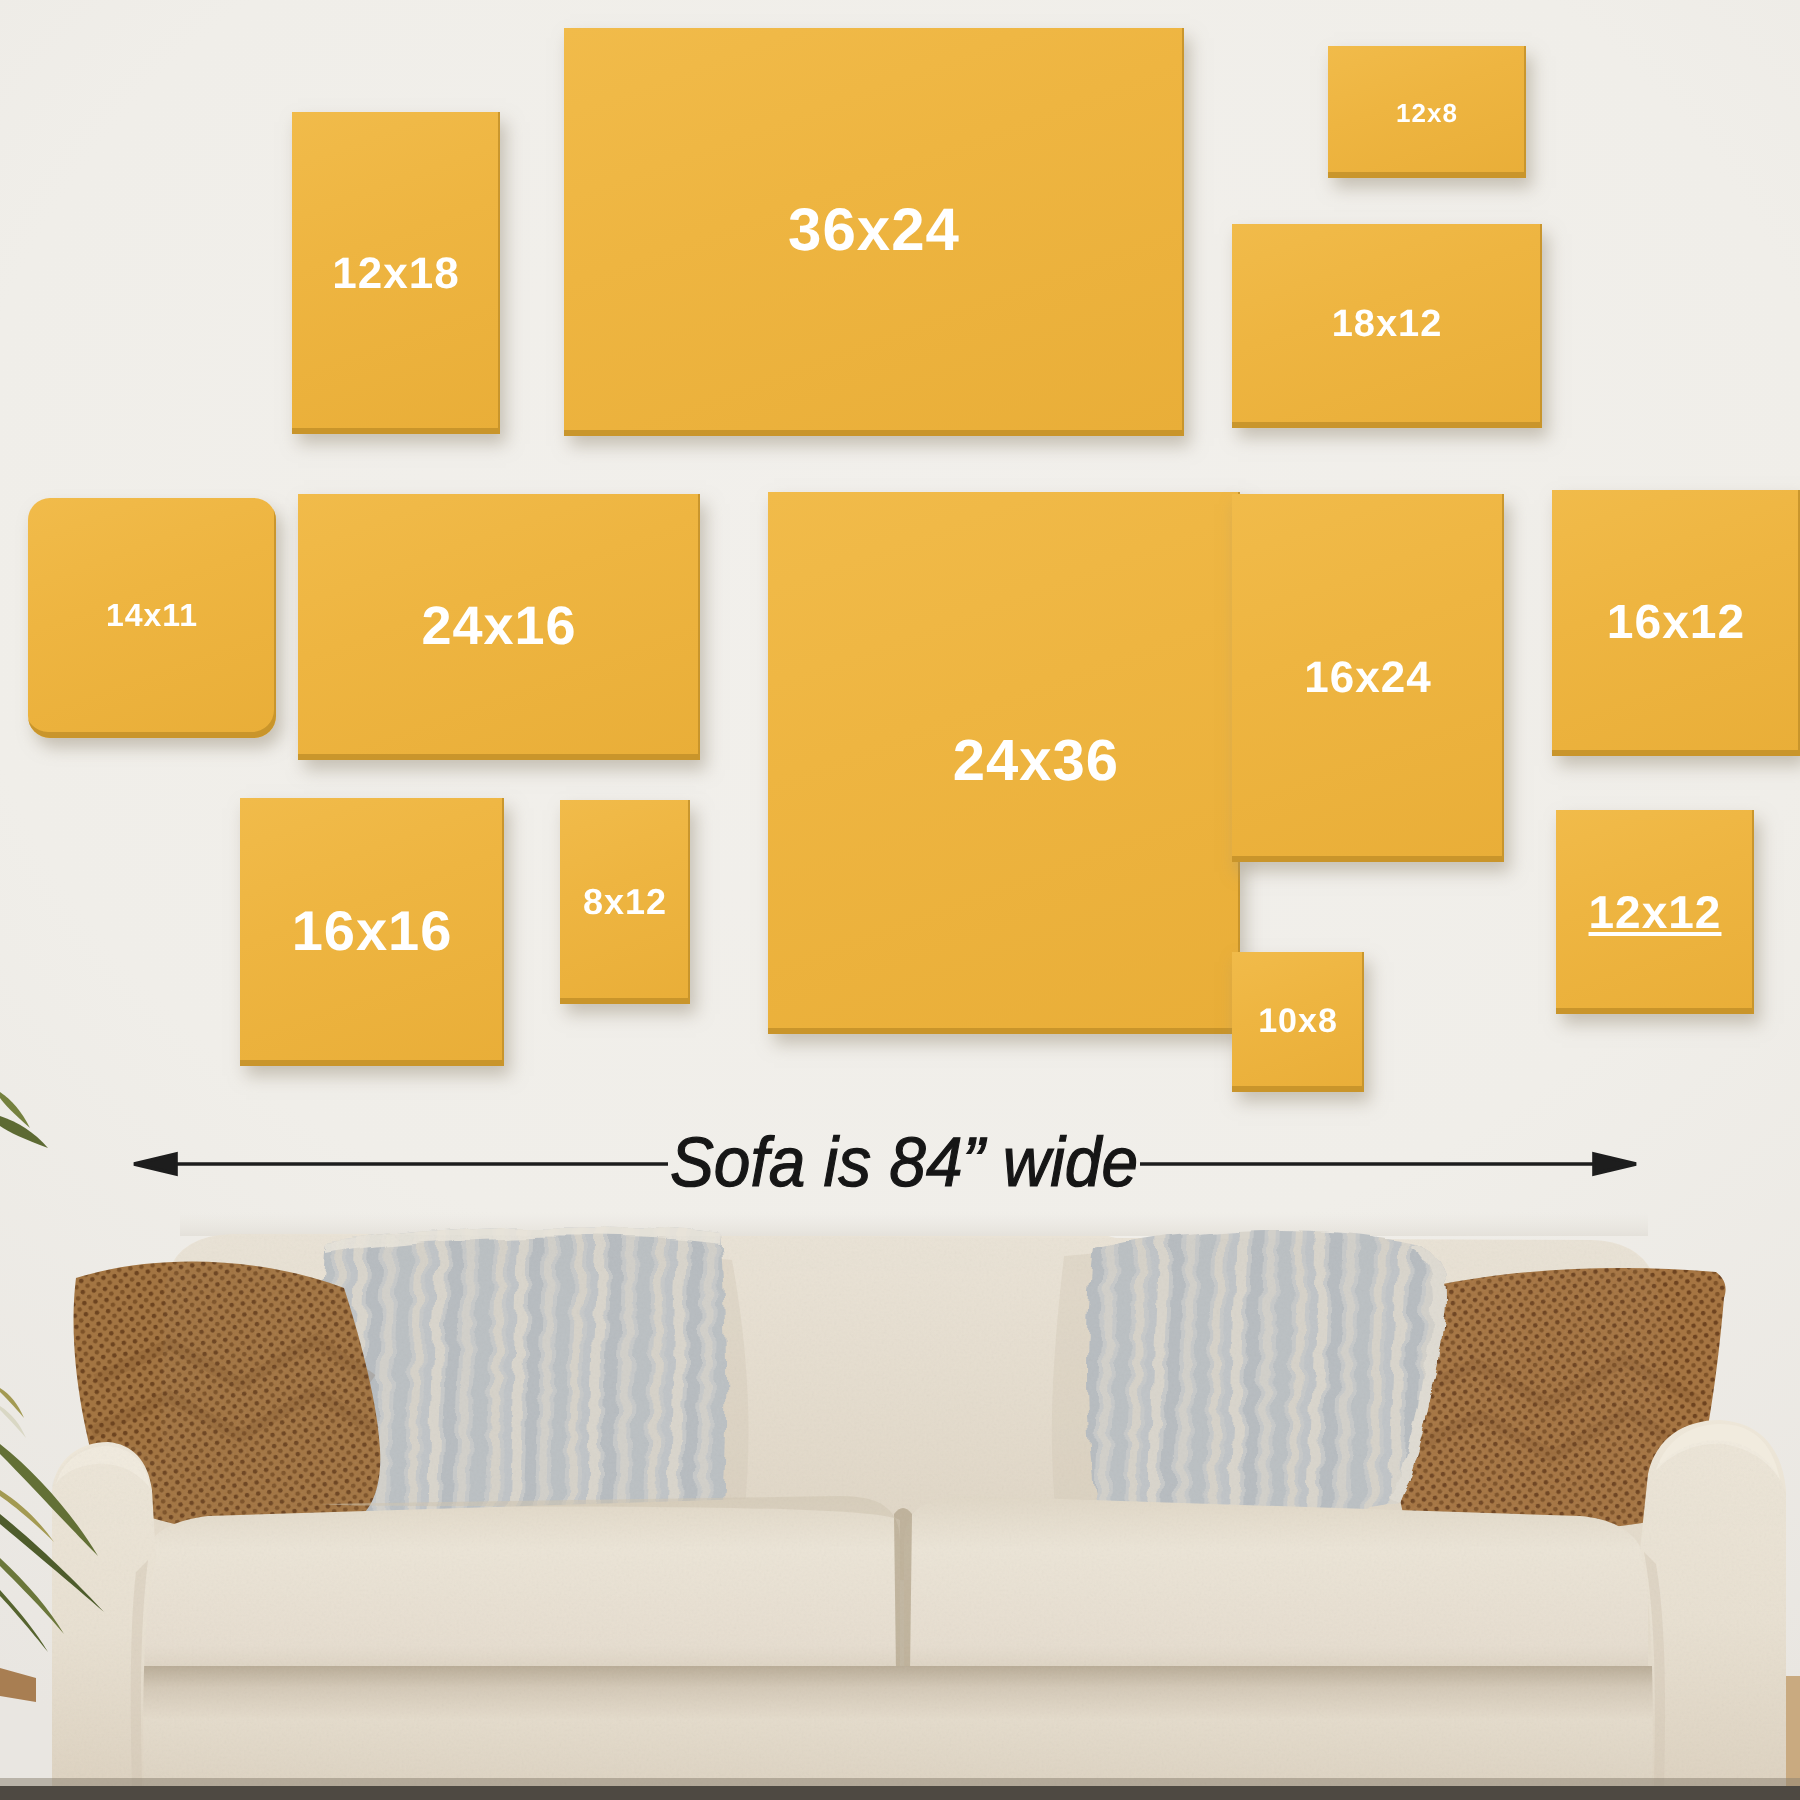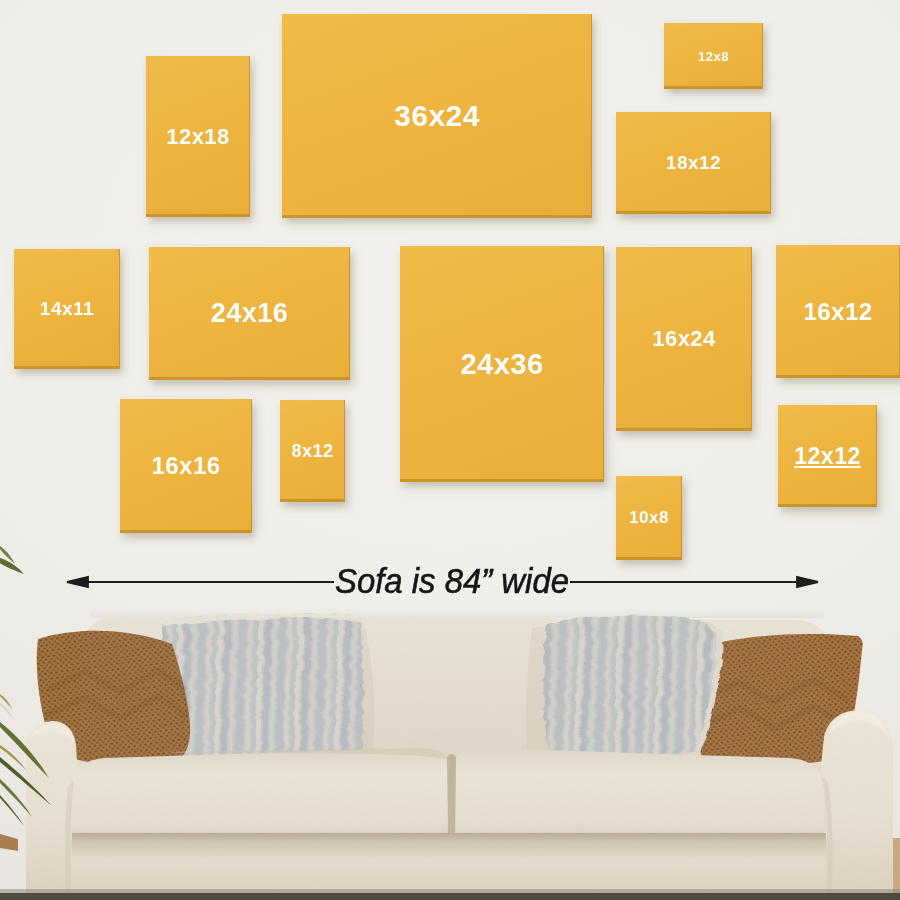--- a/index.html
+++ b/index.html
@@ -15,37 +15,37 @@
 <body>
 
   <div class="cv" style="left:146px;top:56px;width:104px;height:161px;font-size:22px;">12x18</div>
 
   <div class="cv" style="left:282px;top:14px;width:310px;height:204px;font-size:30px;text-align:right;">36x24</div>
 
   <div class="cv" style="left:616px;top:23px;width:99px;height:66px;font-size:13px;margin-left:48px;">12x8</div>
 
   <div class="cv" style="left:616px;top:112px;width:155px;height:102px;font-size:19px;">18x12</div>
 
-  <div class="cv" style="left:14px;top:249px;width:106px;height:120px;font-size:19px;">14x11</div>
+  <div class="cv" style="left:14px;top:249px;width:124px;height:120px;font-size:16px;border-radius:11px;">14x11</div>
 
   <div class="cv" style="left:149px;top:247px;width:201px;height:133px;font-size:27px;">24x16</div>
 
-  <div class="cv" style="left:400px;top:246px;width:204px;height:236px;font-size:29px;">24x36</div>
+  <div class="cv" style="left:384px;top:246px;width:204px;height:271px;font-size:29px;padding-left:32px;">24x36</div>
 
   <div class="cv" style="left:616px;top:247px;width:136px;height:184px;font-size:22px;">16x24</div>
 
   <div class="cv" style="left:776px;top:245px;width:124px;height:133px;font-size:24px;">16x12</div>
 
-  <div class="cv" style="left:120px;top:399px;width:132px;height:134px;font-size:24px;">16x16</div>
+  <div class="cv" style="left:120px;top:399px;width:132px;height:134px;font-size:28px;">16x16</div>
 
   <div class="cv" style="left:280px;top:400px;width:65px;height:102px;font-size:18px;">8x12</div>
 
   <div class="cv" style="left:778px;top:405px;width:99px;height:102px;font-size:23px;text-decoration:underline;">12x12</div>
 
-  <div class="cv" style="left:616px;top:476px;width:66px;height:84px;font-size:17px;">10x8</div>
+  <div class="cv" style="left:616px;top:476px;width:66px;height:70px;font-size:17px;">10x8</div>
 
   <svg width="900" height="900" viewBox="0 0 900 900" style="position:absolute;left:0;top:0;">
     <defs>
       <linearGradient id="seatg" x1="0" y1="0" x2="0" y2="1">
         <stop offset="0" stop-color="#e0d7c6"></stop>
         <stop offset=".3" stop-color="#ebe4d6"></stop>
         <stop offset=".85" stop-color="#e6ddcf"></stop>
         <stop offset="1" stop-color="#dcd2c1"></stop>
       </linearGradient>
       <linearGradient id="backg" x1="0" y1="0" x2="0" y2="1">

